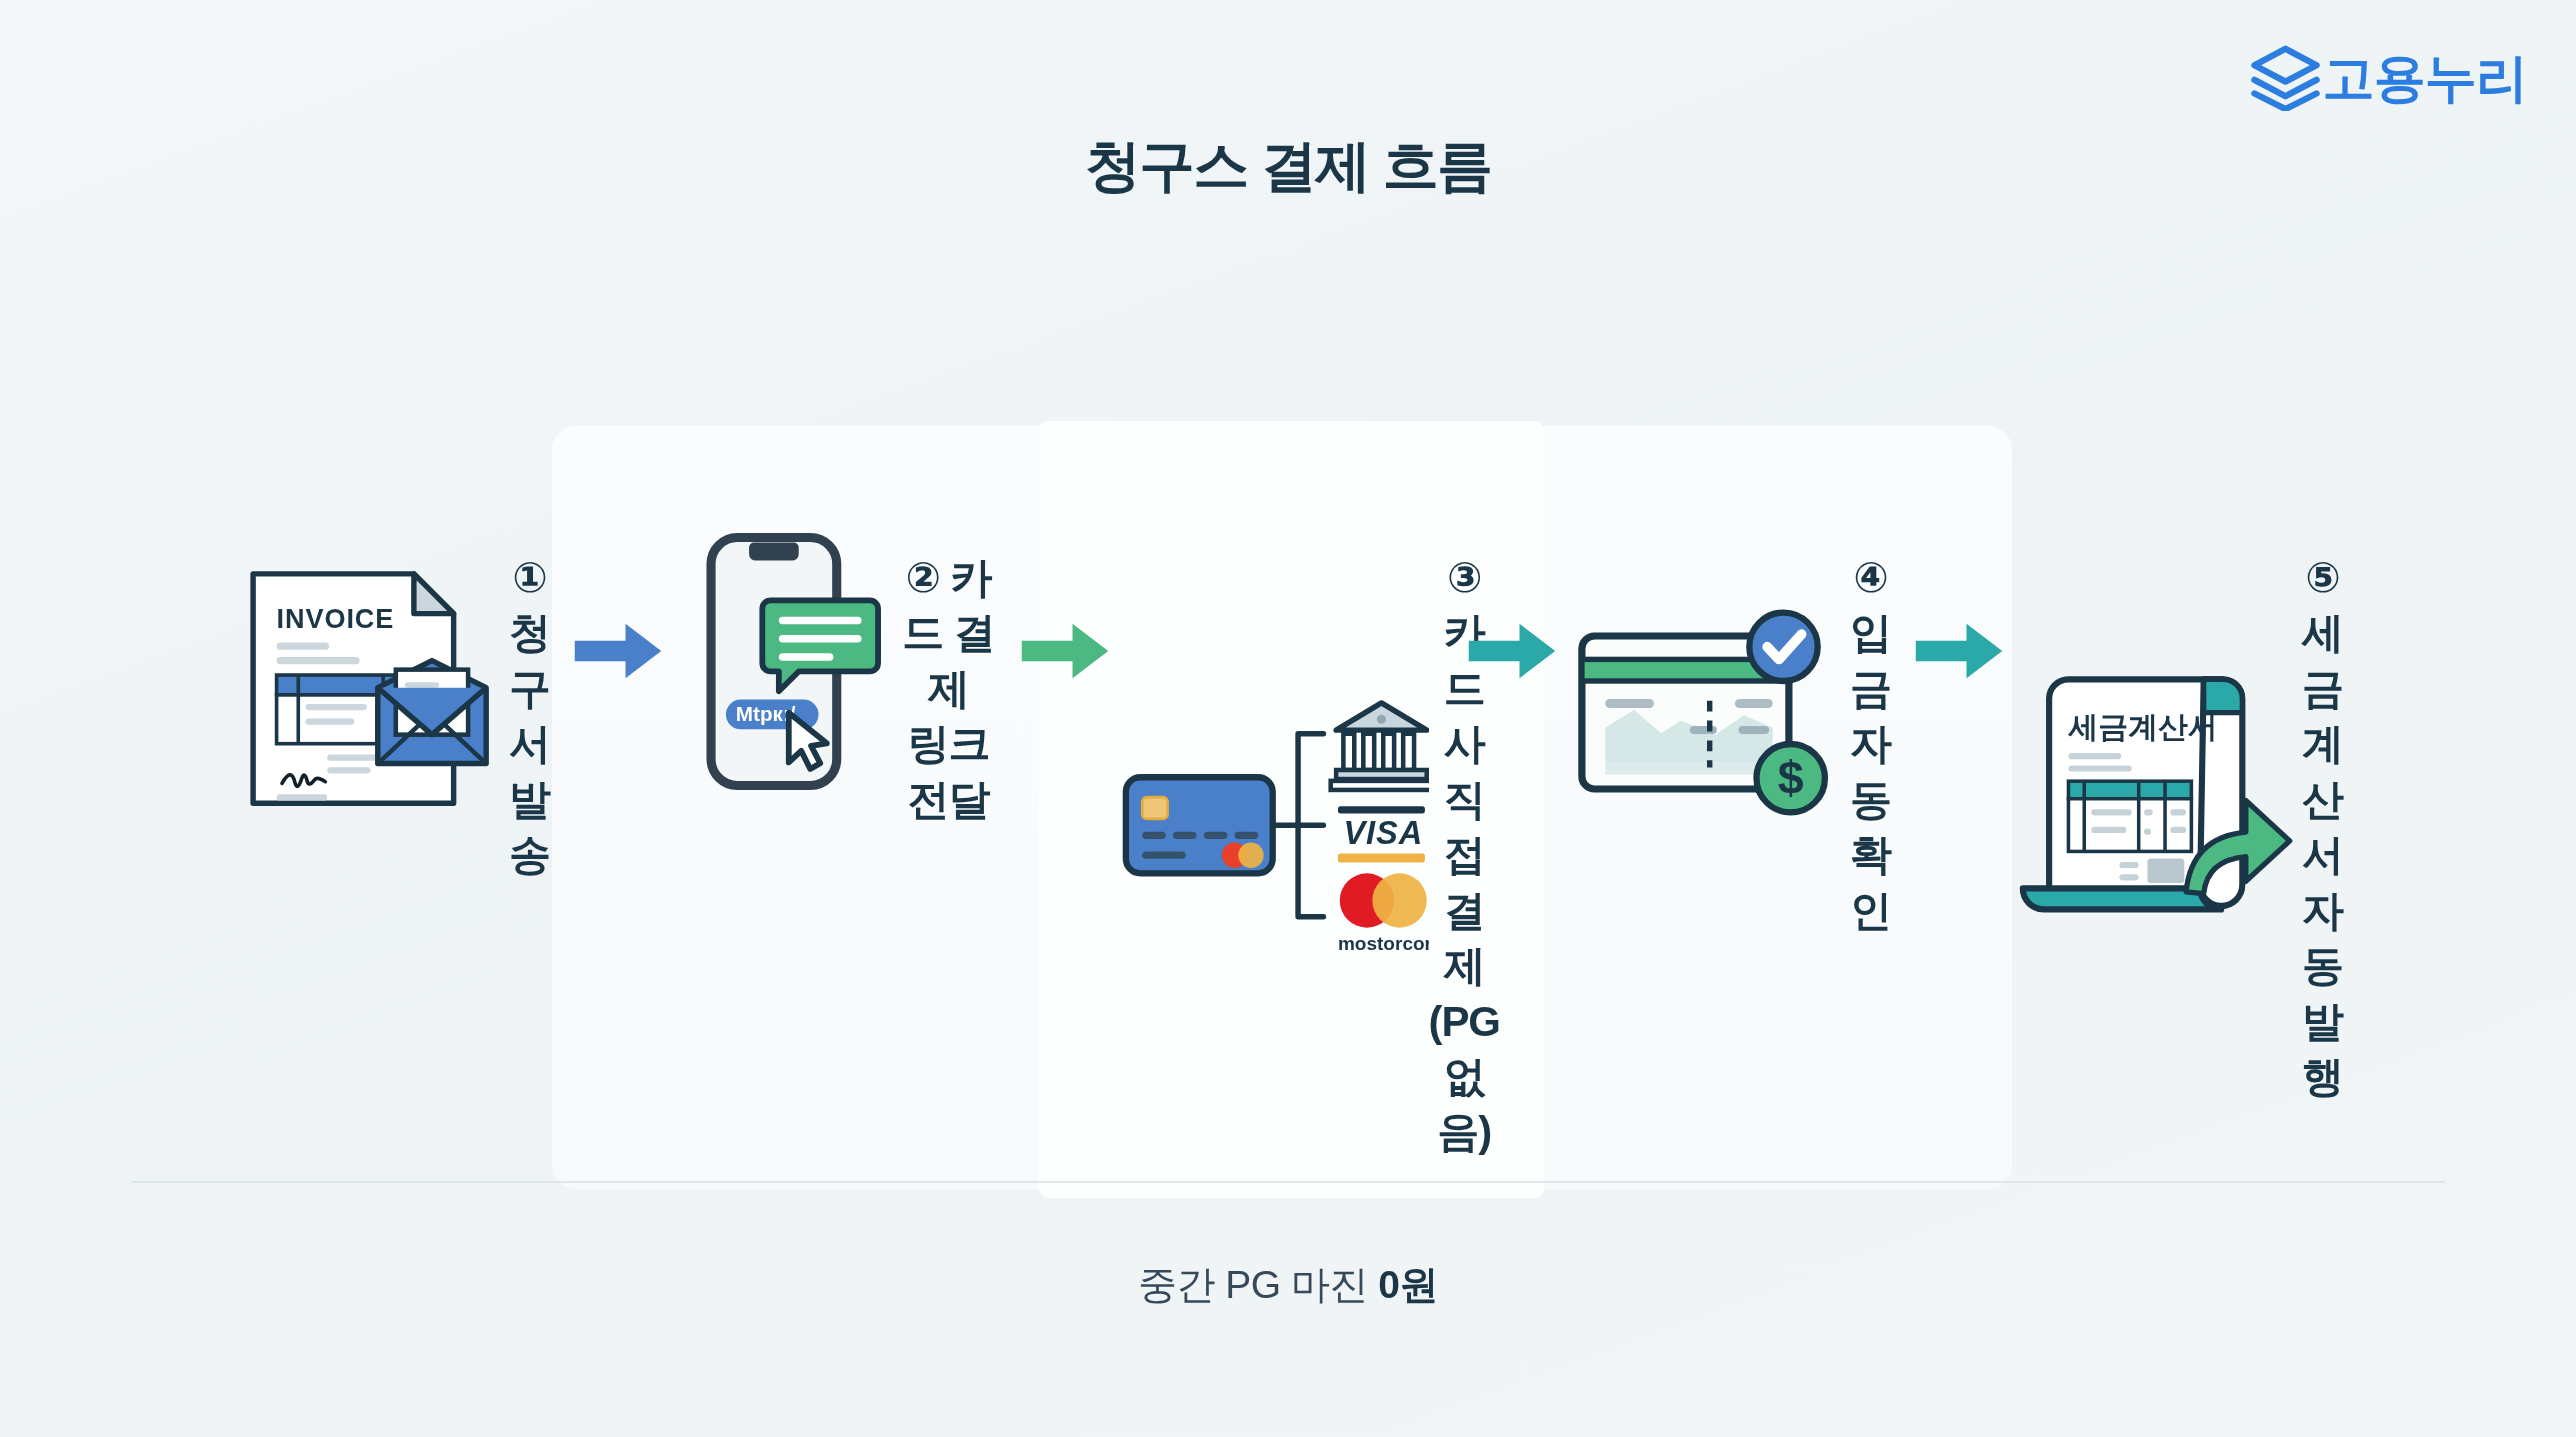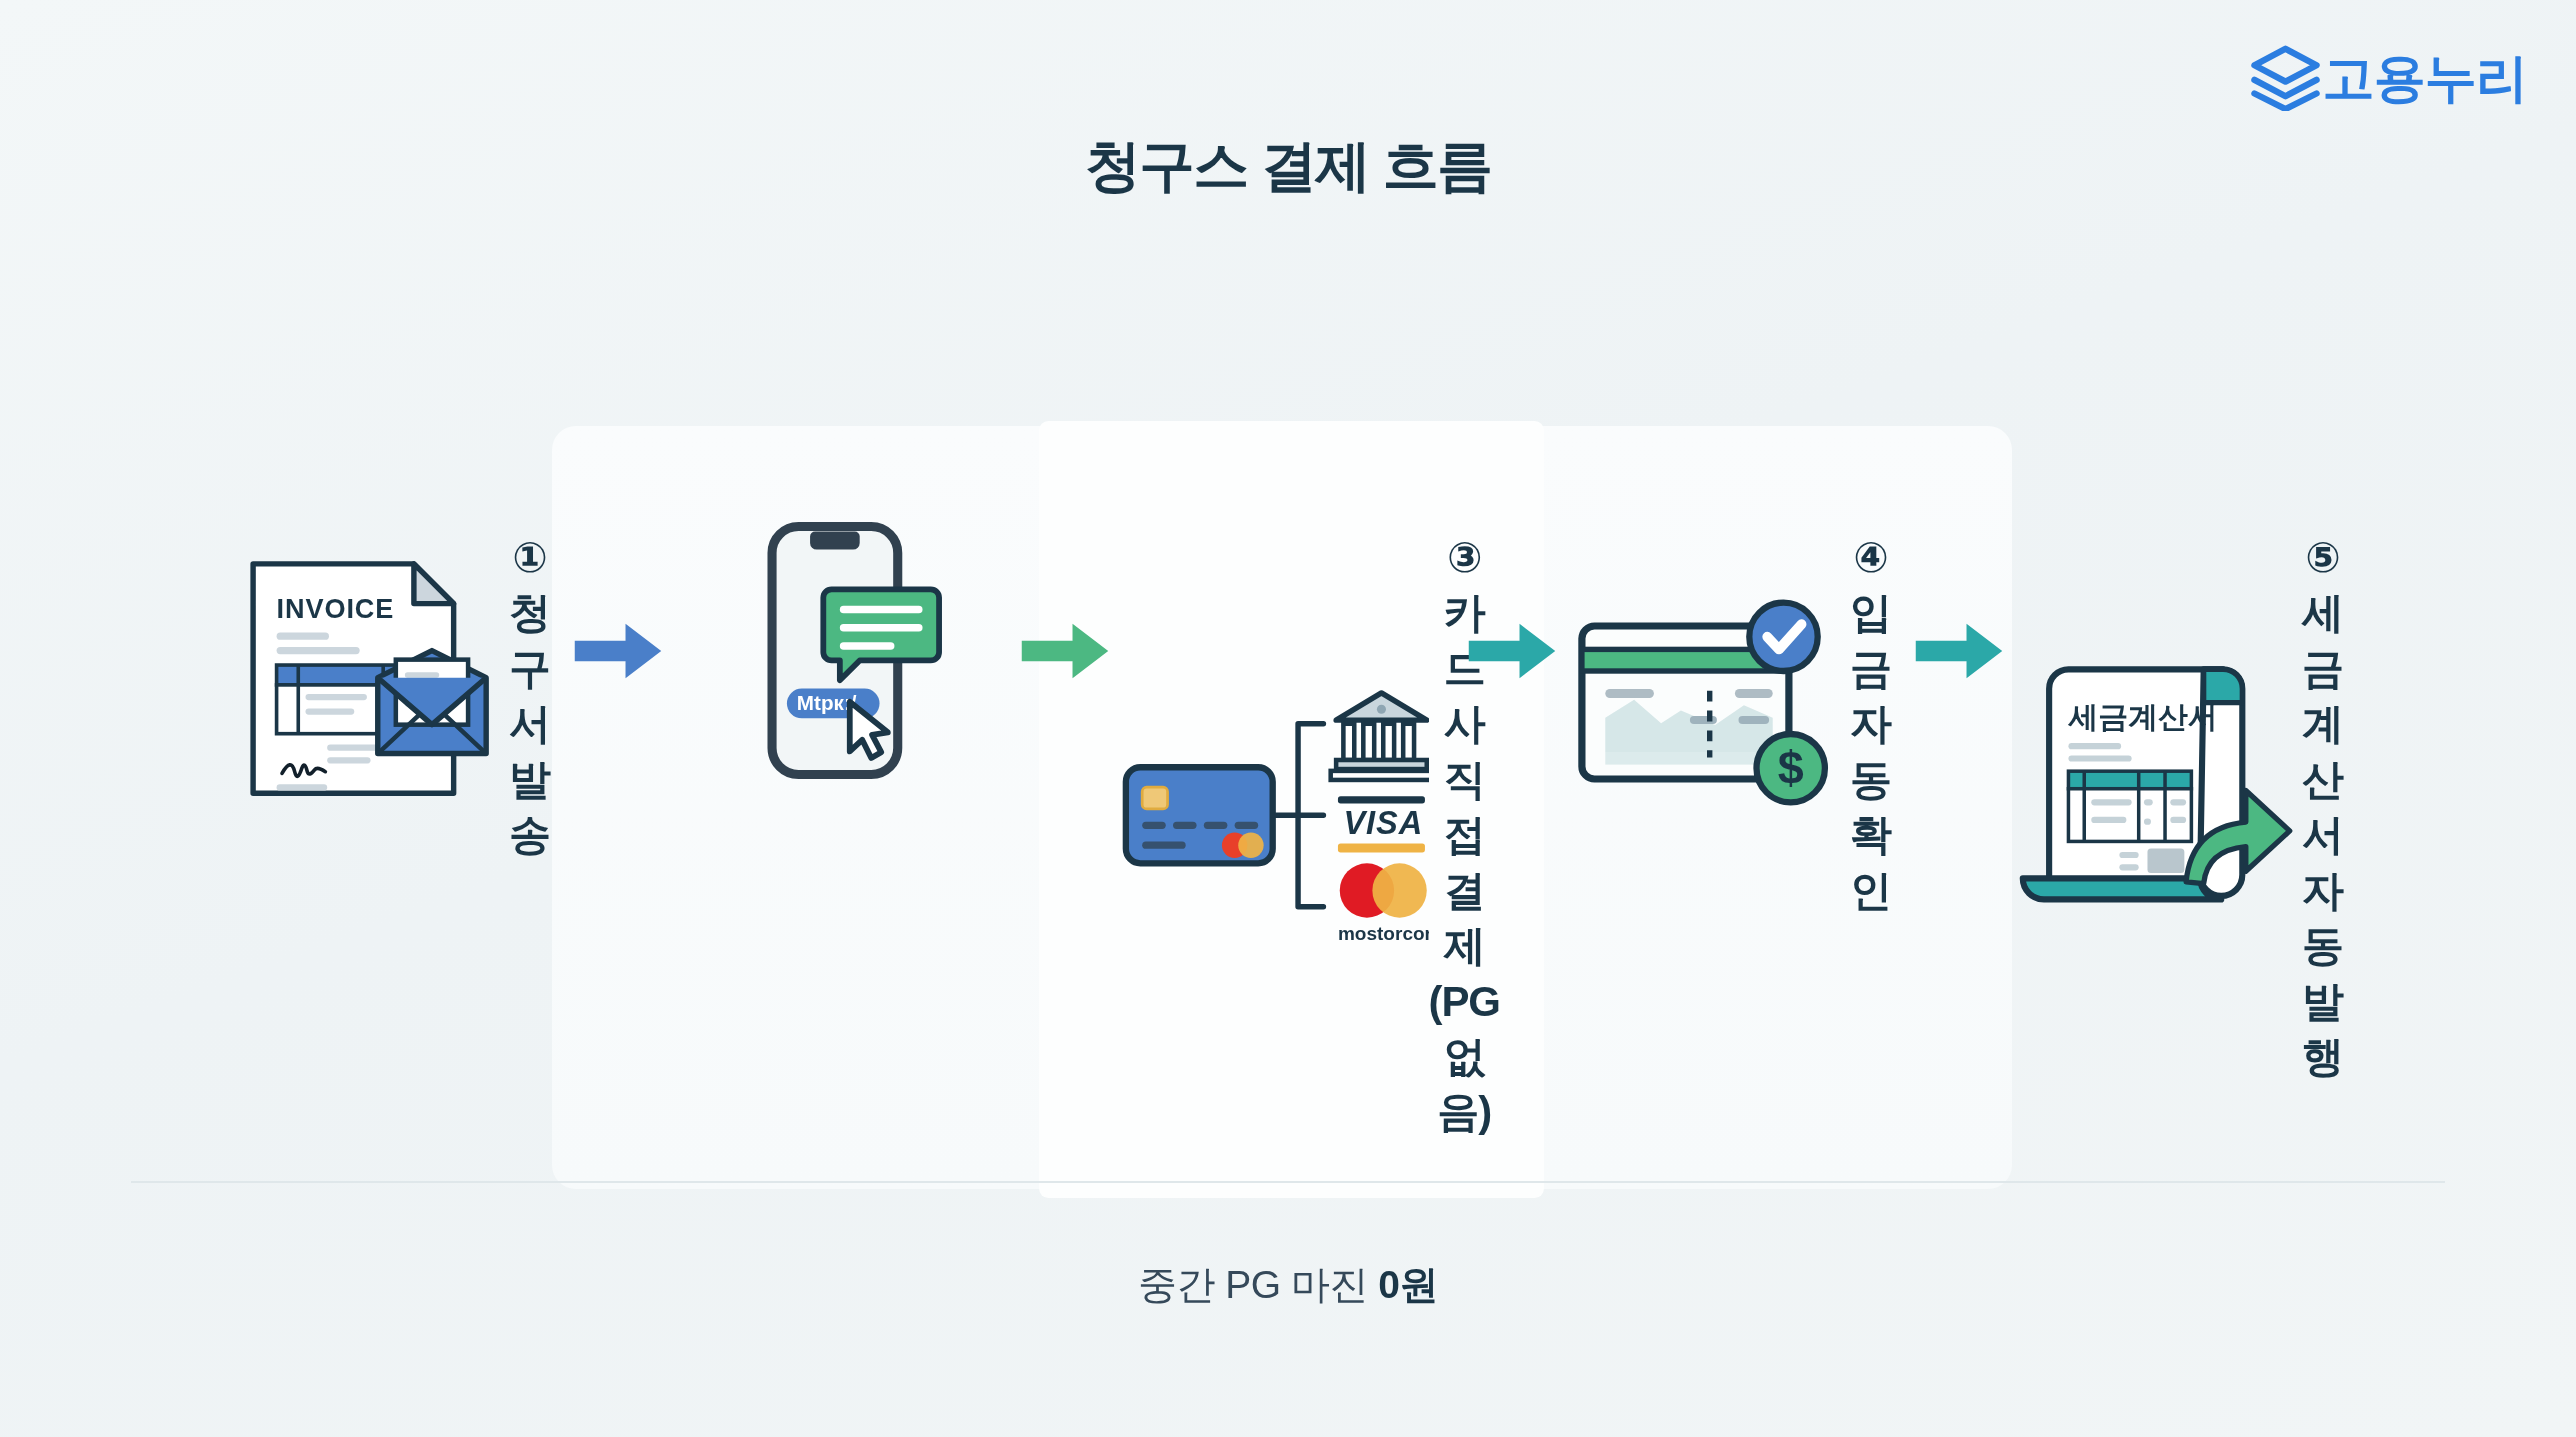--- a/index.html
+++ b/index.html
@@ -53,21 +53,21 @@
   }
   .step {
     width: 337px;
     display: flex; flex-direction: row; align-items: center;
   }
   .step-art {
     height: 309px; width: 100%;
     display: flex; align-items: center; justify-content: center;
   }
   .step-label {
-    margin-top: 34px;
+    margin-top: 54px;
     text-align: center;
     font-size: 42px; font-weight: bold; color: #1b3647;
     line-height: 1.32; letter-spacing: -1.1px;
     white-space: pre-line;
   }
   .arrow {
     width: 110px; height: 309px;
     display: flex; align-items: center; justify-content: center;
     flex: 0 0 auto;
   }
@@ -156,20 +156,22 @@
         <rect x="128" y="106" width="100" height="9" rx="4.5" fill="#ffffff"></rect>
         <rect x="128" y="128" width="100" height="9" rx="4.5" fill="#ffffff"></rect>
         <rect x="128" y="150" width="66" height="9" rx="4.5" fill="#ffffff"></rect>
 
         <rect x="64" y="206" width="112" height="36" rx="18" fill="#4a7fc9"></rect>
         <text x="76" y="232" font-family="Liberation Sans, sans-serif" font-size="25" font-weight="bold" fill="#ffffff">Mtpк:/</text>
 
         <path d="M140 222 L140 282 L155 268 L166 290 L178 283 L167 262 L186 259 Z" fill="#ffffff" stroke="#1b3647" stroke-width="7" stroke-linejoin="round"></path>
       </svg>
     </div>
+    <div class="step-label">② 카드 결제
+링크 전달</div>
   </div>
 
   <div class="arrow">
     <svg viewBox="0 0 100 70" width="94" height="66">
       <path d="M4 24 H58 V6 L96 35 L58 64 V46 H4 Z" fill="#4cb882"></path>
     </svg>
   </div>
 
   <div class="step">
     <div class="step-art">

